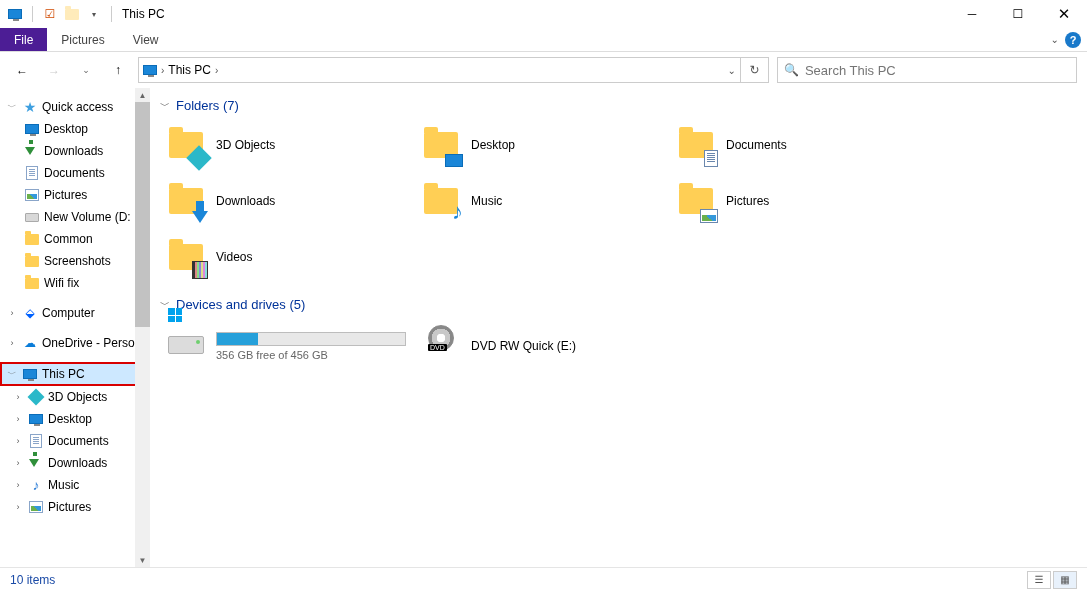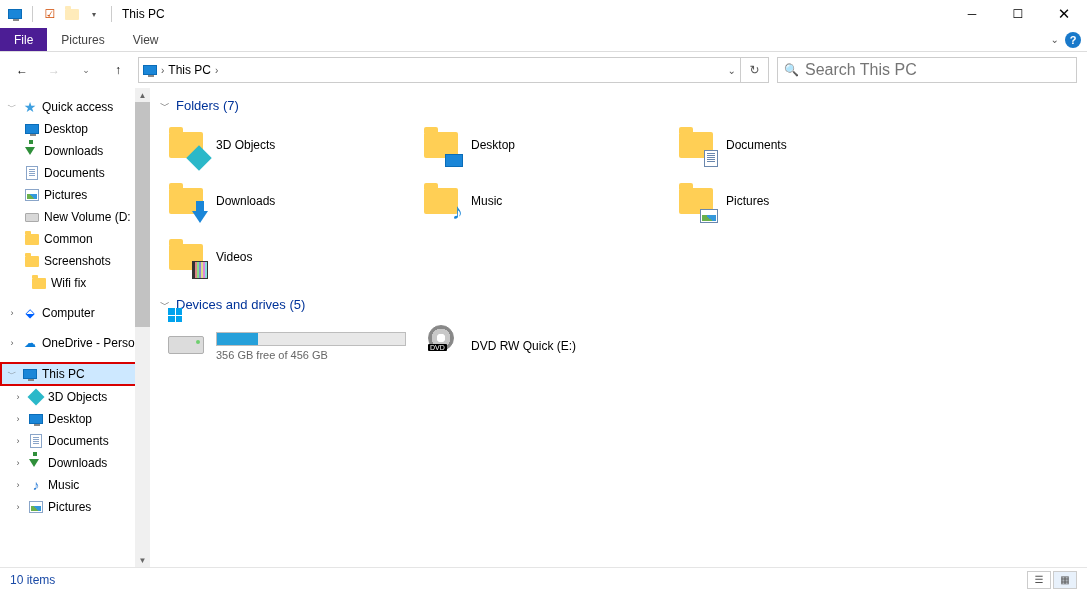--- a/index.html
+++ b/index.html
@@ -23,21 +23,21 @@
 
   
   .navbar { height: 36px; display: flex; align-items: center; padding: 0 10px; gap: 8px; }
   .nav-btn { width: 24px; height: 24px; display: flex; align-items: center; justify-content: center; color:#666; }
   .nav-btn.enabled { color:#000; }
   .breadcrumb { flex:1; height: 26px; border:1px solid #ccc; display:flex; align-items:center; padding:0 4px; gap:4px; position:relative;}
   .breadcrumb .chev-down { margin-left:auto; color:#555;}
   .refresh { width:28px;height:26px;border:1px solid #ccc;border-left:none;display:flex;align-items:center;justify-content:center;color:#555;}
   .search { width: 300px; height:26px; border:1px solid #ccc; display:flex; align-items:center; padding:0 6px; gap:6px; color:#888;}
   .search span.icon { font-size:12px;}
-  .search input { border:none; outline:none; width:100%; font-size:16px; color:#ec4899; }
+  .search input { border:none; outline:none; width:100%; font-size:13px; color:#ec4899; }
 
   
   .body { display:flex; height: calc(591px - 28px - 24px - 36px - 24px); }
   .sidebar { width: 150px; border-right: none; position:relative; overflow:hidden; }
   .sidebar-inner { padding: 8px 0; }
   .side-item { display:flex; align-items:center; height:22px; padding-left:6px; gap:4px; font-size:12px; white-space:nowrap; overflow:hidden; }
   .side-item .exp { width:12px; color:#555; font-size:9px; text-align:center; }
   .side-item .ico { width:16px; height:16px; display:flex; align-items:center; justify-content:center; }
   .side-item .pin { margin-left:auto; color:#888; font-size:10px; padding-right:4px; transform:rotate(45deg); }
   .side-group-space { height: 8px; }
@@ -213,21 +213,21 @@
               <span class="sm-folder"></span>
             </span>
             <span>Common</span>
           </div>
           <div class="side-item" style="padding-left: 24px;">
             <span class="ico">
               <span class="sm-folder"></span>
             </span>
             <span>Screenshots</span>
           </div>
-          <div class="side-item" style="padding-left: 31px;">
+          <div class="side-item" style="padding-left: 24px;">
             <span class="ico">
               <span class="sm-folder"></span>
             </span>
             <span>Wifi fix</span>
           </div>
         </div>
 
       <div class="side-group-space"></div>
       <div class="side-item">
         <span class="exp">›</span>

